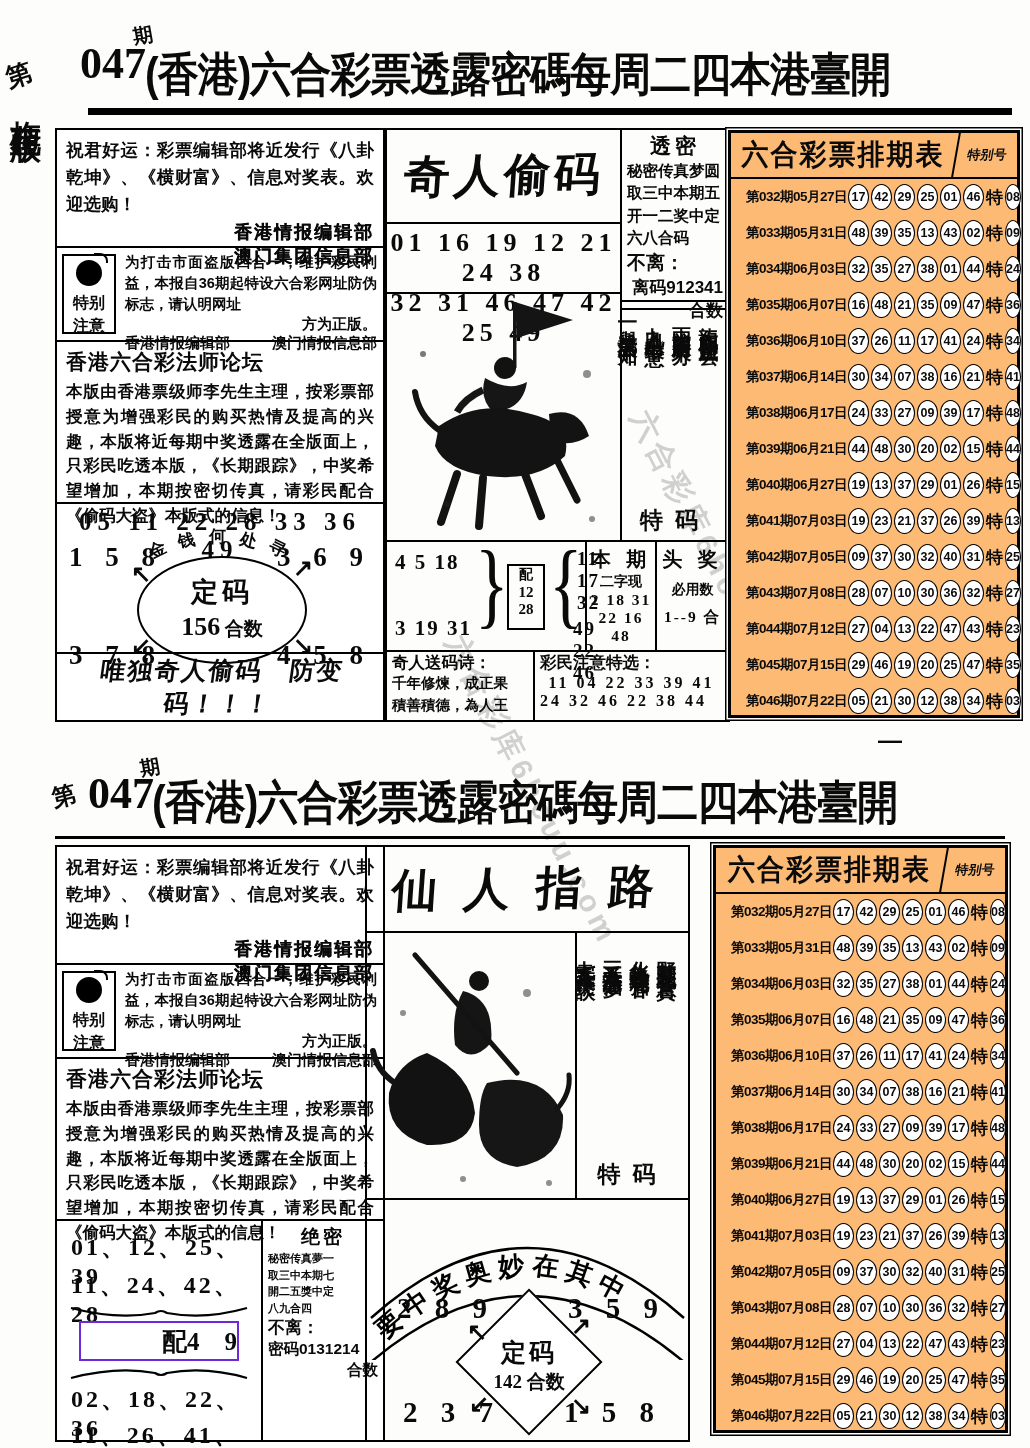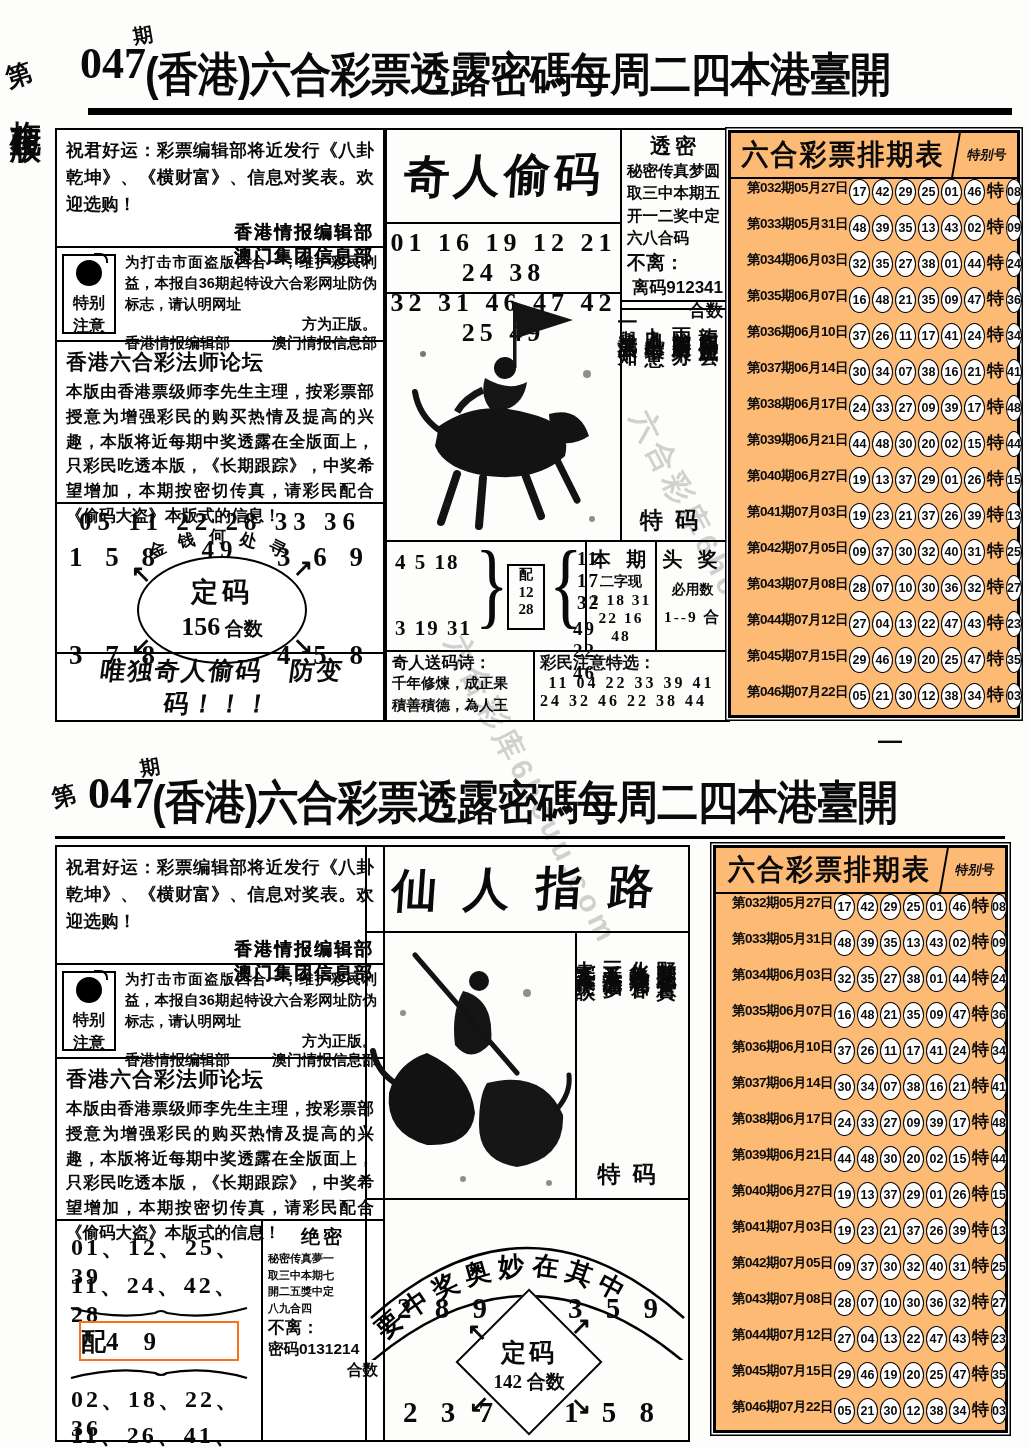--- a/index.html
+++ b/index.html
@@ -51,29 +51,29 @@
   .pair-num { font-family:"Liberation Serif",serif; font-size:21px; font-weight:600; letter-spacing:2px; }
   .cellhead { font-size:20px; font-weight:900; letter-spacing:5px; text-align:center; }
   .cellsub { font-size:14px; font-weight:700; text-align:center; }
   .cellnum { font-family:"Liberation Serif",serif; font-size:15.5px; font-weight:700; text-align:center; letter-spacing:2px; }
 
   
   .sch { background:#fdba74; border:3px solid #000; box-shadow: 0 0 0 1.5px #fff, 0 0 0 3px #000; }
   .sch-head { display:flex; border-bottom:2.5px solid #000; height:46px; }
   .sch-title { flex:1; font-size:27px; font-weight:900; letter-spacing:2px; text-align:center; line-height:44px; transform:scaleY(1.05); }
   .sch-corner { width:62px; border-left:2px solid #000; font-size:13px; font-weight:700; display:flex; align-items:center; justify-content:center; transform:skewX(-10deg); }
-  .sch-row { display:flex; align-items:flex-start; height:36px; padding-left:16px; }
+  .sch-row { display:flex; align-items:center; height:36px; padding-left:2px;margin-left:13px; }
   .sch-label { width:101px; font-size:13.5px; font-weight:700; letter-spacing:-0.5px; white-space:nowrap; }
   .balls { display:flex; }
   .ball { display:inline-flex; align-items:center; justify-content:center; width:21px; height:26px; border:1.5px solid #000; border-radius:50%; font-size:12.5px; font-weight:700; margin:0 1px; background:#fff; }
   .te { font-size:17px; font-weight:900; margin:0 1px; }
 
   
   .bignum-row { font-family:"Liberation Serif",serif; font-size:24px; font-weight:600; letter-spacing:3px; }
-  .pei-box { border:2px solid #f97316; text-align:left; font-size:25px; font-weight:900; font-family:"Liberation Serif",serif; }
+  .pei-box { border:2px solid #6d28d9; text-align:right; font-size:25px; font-weight:900; font-family:"Liberation Serif",serif; }
   .juemi-line { font-size:11px; font-weight:700; line-height:1.5; }
   .diamond { position:absolute; border:2.5px solid #000; transform:rotate(45deg); background:#fff; }
   .wm { position:absolute; color:#9a9a9a; opacity:0.45; font-size:30px; font-weight:700; letter-spacing:5px; white-space:nowrap; pointer-events:none; }
 </style>
 </head>
 <body>
 
 <div class="page">
 
   <span class="abs" style="left:6px;top:58px;font-size:26px;font-weight:900;transform:rotate(-18deg);">第</span>

